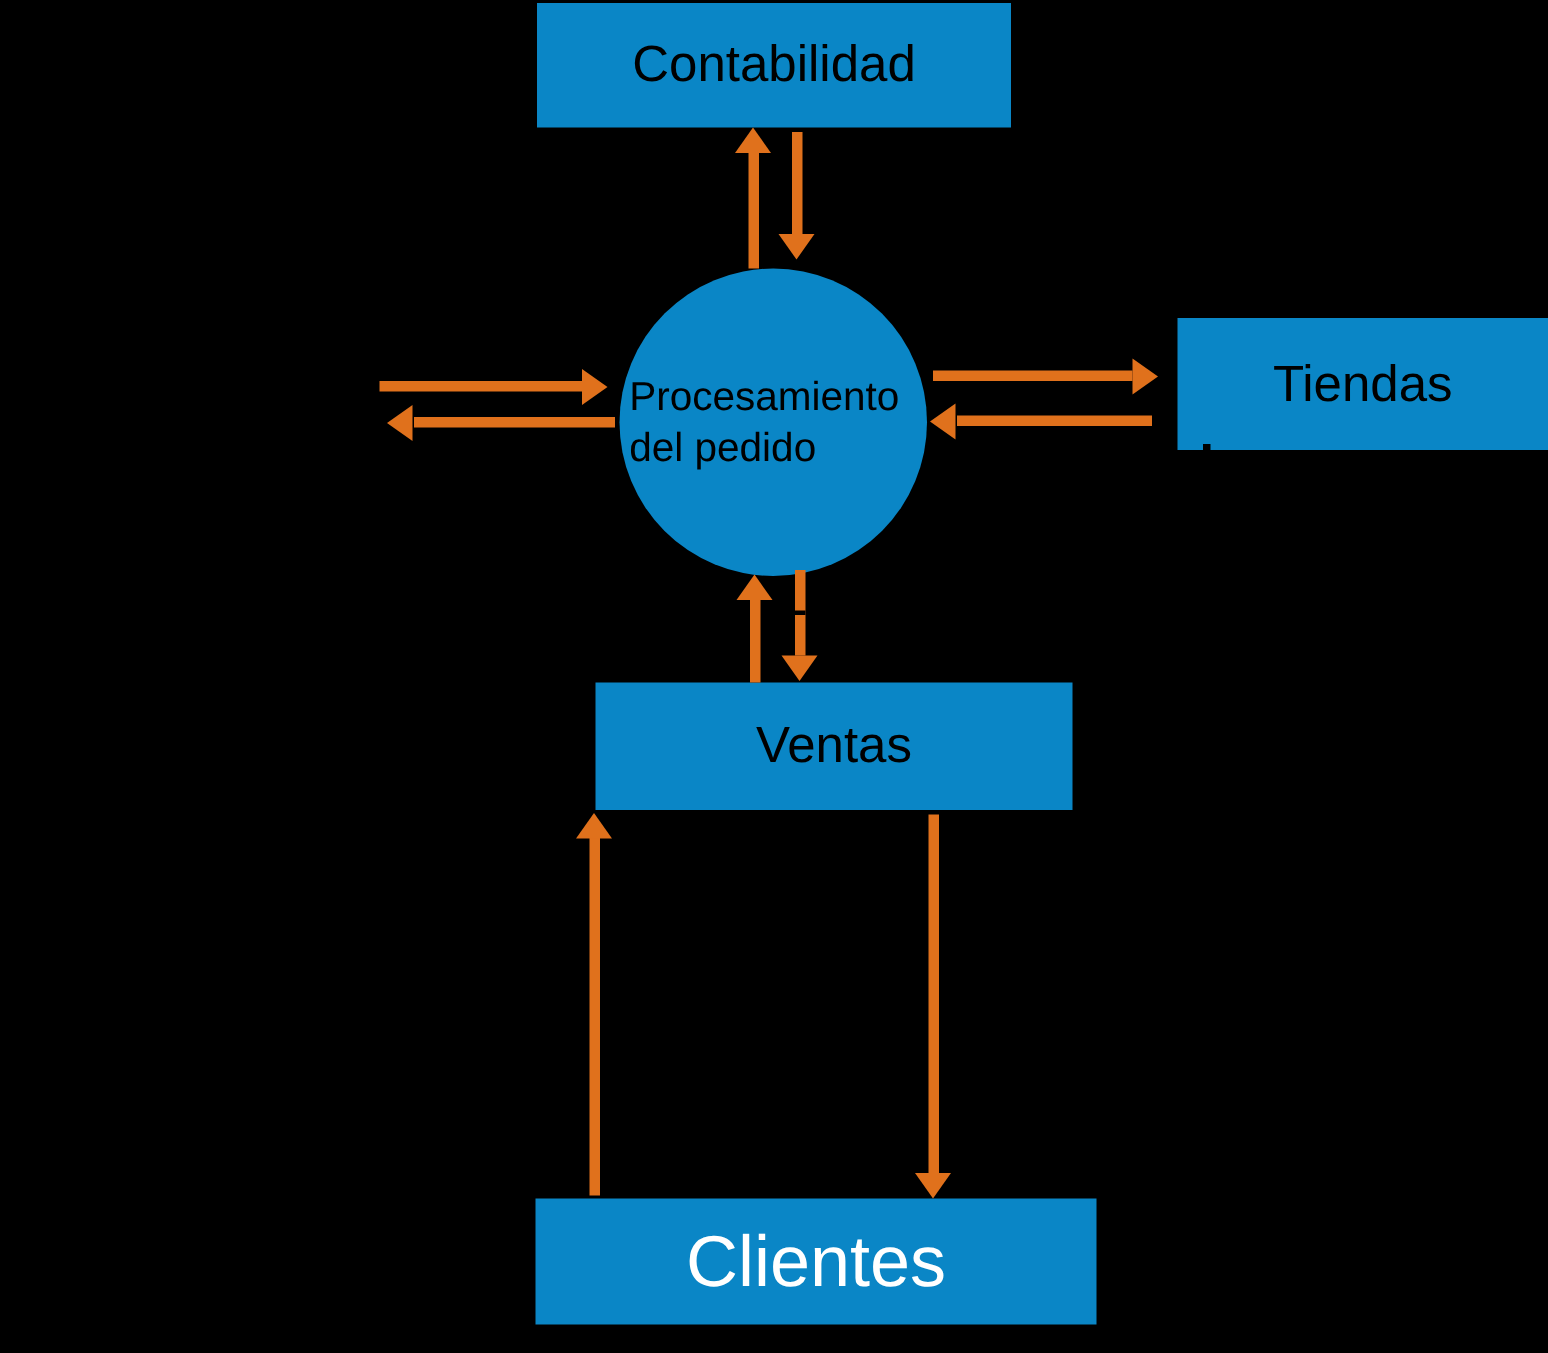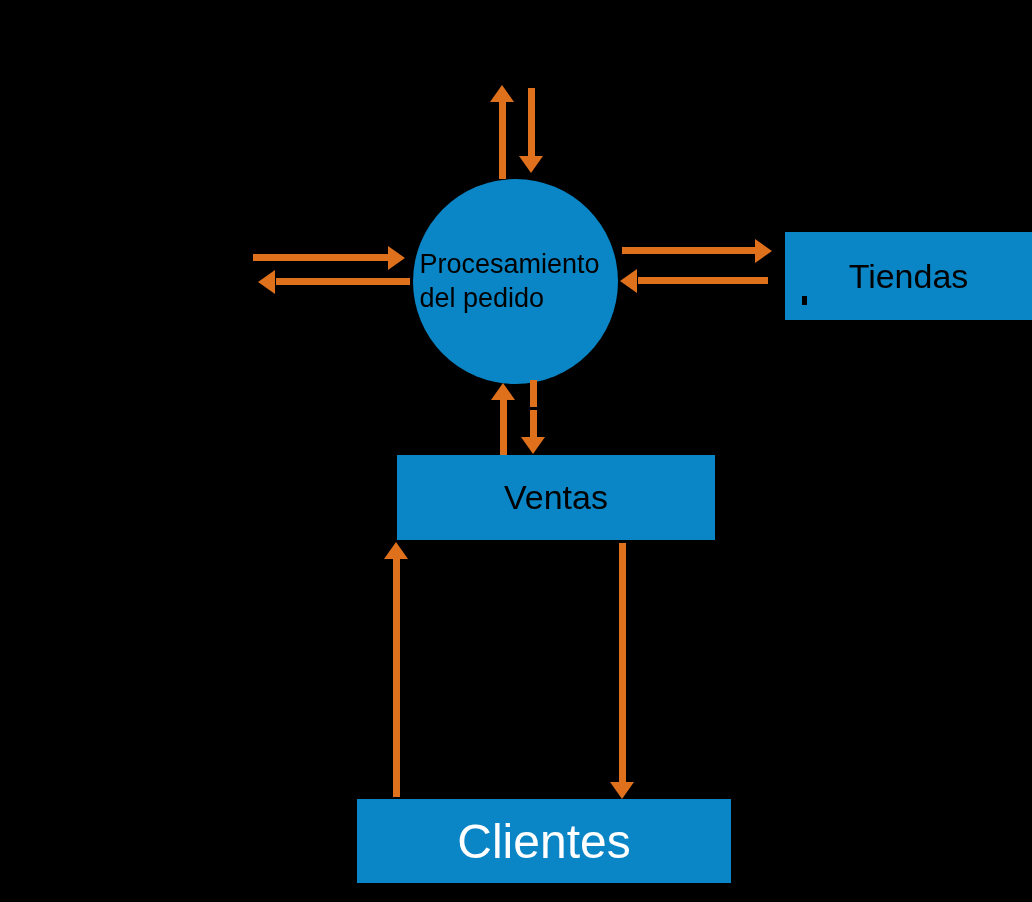--- a/index.html
+++ b/index.html
@@ -10,21 +10,21 @@
     --blue:#0a86c6;--orange:#e0711c;
   }
   .node{
     position:absolute;display:flex;align-items:center;justify-content:center;
     background:var(--blue);color:#000;
   }
   #node-contabilidad{left:358px;top:2px;width:316px;height:83px;font-size:34px;}
   #node-procesamiento{left:413px;top:179px;width:205px;height:205px;border-radius:50%;
     font-size:27px;line-height:1.25;}
   #node-procesamiento .lbl{width:192px;}
-  #node-tiendas{left:785px;top:232px;width:247px;height:88px;font-size:34px;}
+  #node-tiendas{left:785px;top:212px;width:247px;height:88px;font-size:34px;}
   #node-ventas{left:357px;top:455px;width:318px;height:85px;font-size:34px;margin-left:40px;}
   #node-clientes{left:357px;top:799px;width:374px;height:84px;font-size:48px;color:#fff;}
 
   .line{position:absolute;background:var(--orange);}
   .head{position:absolute;width:0;height:0;}
   .head.up{border-left:12px solid transparent;border-right:12px solid transparent;border-bottom:17px solid var(--orange);}
   .head.down{border-left:12px solid transparent;border-right:12px solid transparent;border-top:17px solid var(--orange);}
   .head.left{border-top:12px solid transparent;border-bottom:12px solid transparent;border-right:17px solid var(--orange);}
   .head.right{border-top:12px solid transparent;border-bottom:12px solid transparent;border-left:17px solid var(--orange);}
 
@@ -56,20 +56,23 @@
   #a10-head{left:610px;top:782px;}
 
   
   #tiendas-text-artifact{position:absolute;left:802px;top:296px;width:5px;height:9px;background:#000;}
 </style>
 </head>
 <body>
 
 <div class="canvas" style="--bg: #000000; --blue: #0a86c6; --orange: #e0711c;">
 
+  <div class="node" id="node-contabilidad">
+    <span class="lbl">Contabilidad</span>
+  </div>
 
   <div class="node" id="node-procesamiento">
     <span class="lbl">Procesamiento del pedido</span>
   </div>
 
   <div class="node" id="node-tiendas">
     <span class="lbl">Tiendas</span>
   </div>
 
   <div class="node" id="node-ventas">

